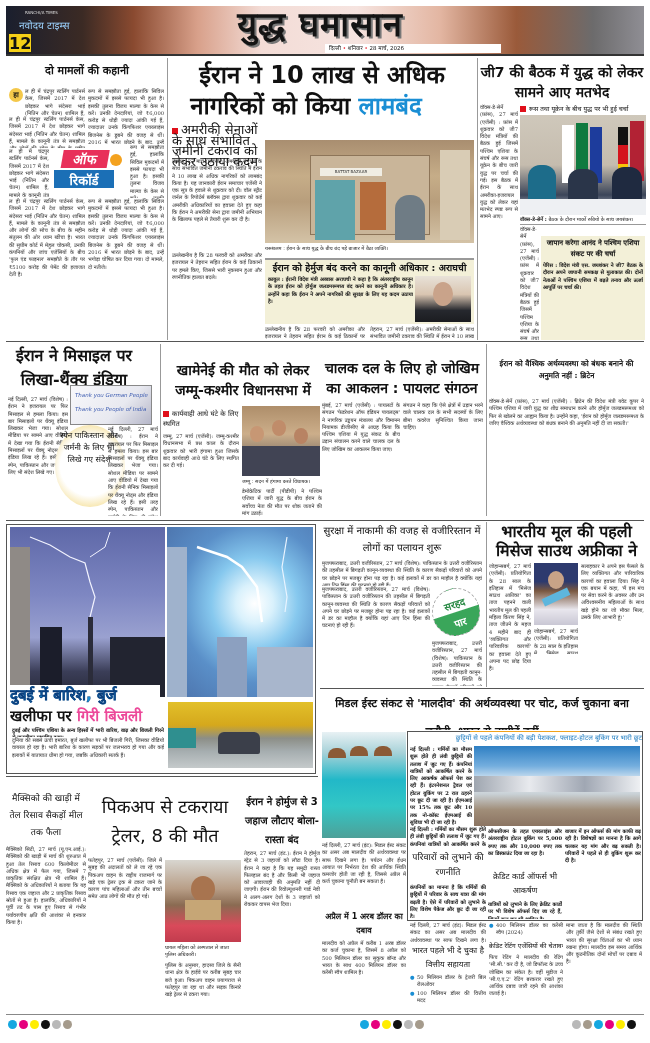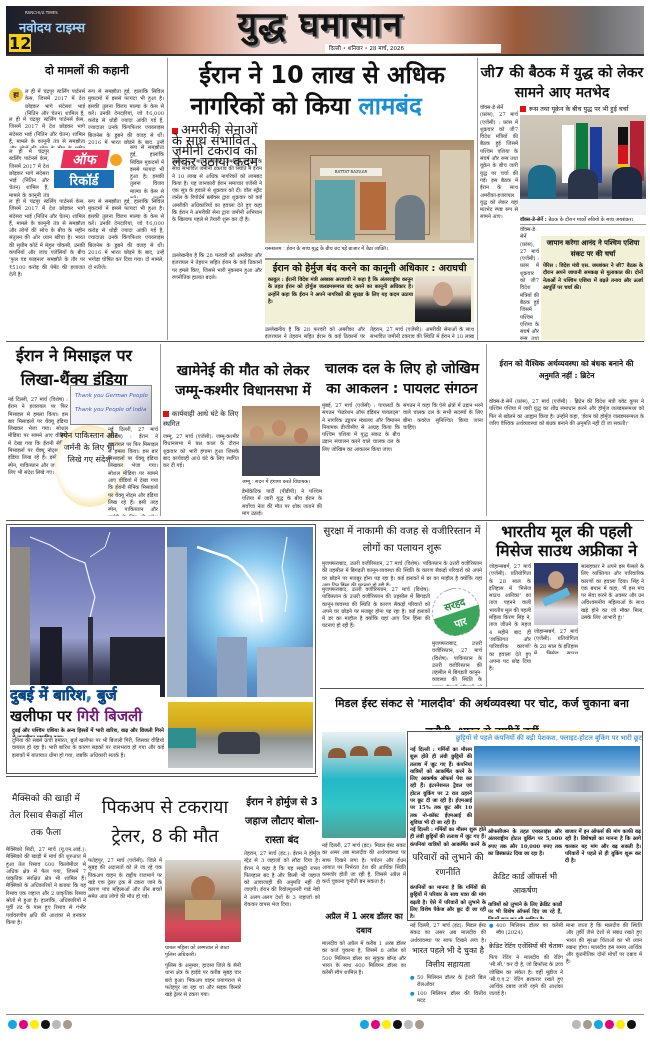--- a/index.html
+++ b/index.html
@@ -7,27 +7,27 @@
 body{position:relative;font-family:"DejaVu Sans","Liberation Sans",sans-serif;color:#111}
 .abs{position:absolute}
 .body-text{font-family:"DejaVu Serif","Liberation Serif",serif;font-size:5.2px;line-height:7.3px;color:#333;text-align:justify;overflow:hidden}
 .hl{font-family:"DejaVu Sans",sans-serif;font-weight:bold;color:#111;text-align:center;line-height:1.05;overflow:hidden}
 .sub{font-family:"DejaVu Sans",sans-serif;font-size:7.5px;line-height:9px;color:#111}
 .redsq{display:inline-block;width:6px;height:6px;background:#e0101a;margin-right:3px;vertical-align:middle}
 .caption{font-family:"DejaVu Sans",sans-serif;font-size:5px;line-height:7px;color:#222;overflow:hidden;white-space:nowrap}
 .rule{background:#999}
 .photo{overflow:hidden}
 .blue{color:#1a8ed4}
-.red{color:#701a75}
+.red{color:#ec4899}
 
 #masthead{left:6px;top:6px;width:638px;height:48px;background:linear-gradient(90deg,#1a1f2e 0%,#3b2a24 12%,#8a4a30 20%,#d8a08a 30%,#f3dcd6 40%,#f6e4e0 55%,#e3b6a2 68%,#9a5a3a 80%,#6c6b6c 92%,#8f8e94 100%)}
 #masthead-title{left:170px;top:2px;width:300px;height:44px;font-size:34px;line-height:44px;font-weight:bold;text-align:center;color:#141414;text-shadow:2px 2px 0 #777;letter-spacing:1px}
 #page-number{left:8px;top:33px;width:24px;height:20px;background:#f5d017;color:#111;font-weight:bold;font-size:16px;line-height:20px;text-align:center;border:1px solid #222}
 #edition-small{left:25px;top:10px;font-size:4px;color:#ddd}
-#edition-name{left:19px;top:18px;font-size:13px;color:#9cd3ff;font-weight:bold}
+#edition-name{left:19px;top:18px;font-size:10px;color:#9cd3ff;font-weight:normal}
 #dateline{left:325px;top:44px;width:176px;height:9px;background:#fff;font-size:5.5px;line-height:9px;padding-left:4px;color:#111}
 #dateline .dot{color:#e8121c}
 
 .grey-box{background:#f3f0d8}
 .cmyk{display:flex;gap:2px}
 .cmyk span{display:inline-block;width:9px;height:9px;border-radius:50%}
 </style>
 </head>
 <body>
 

